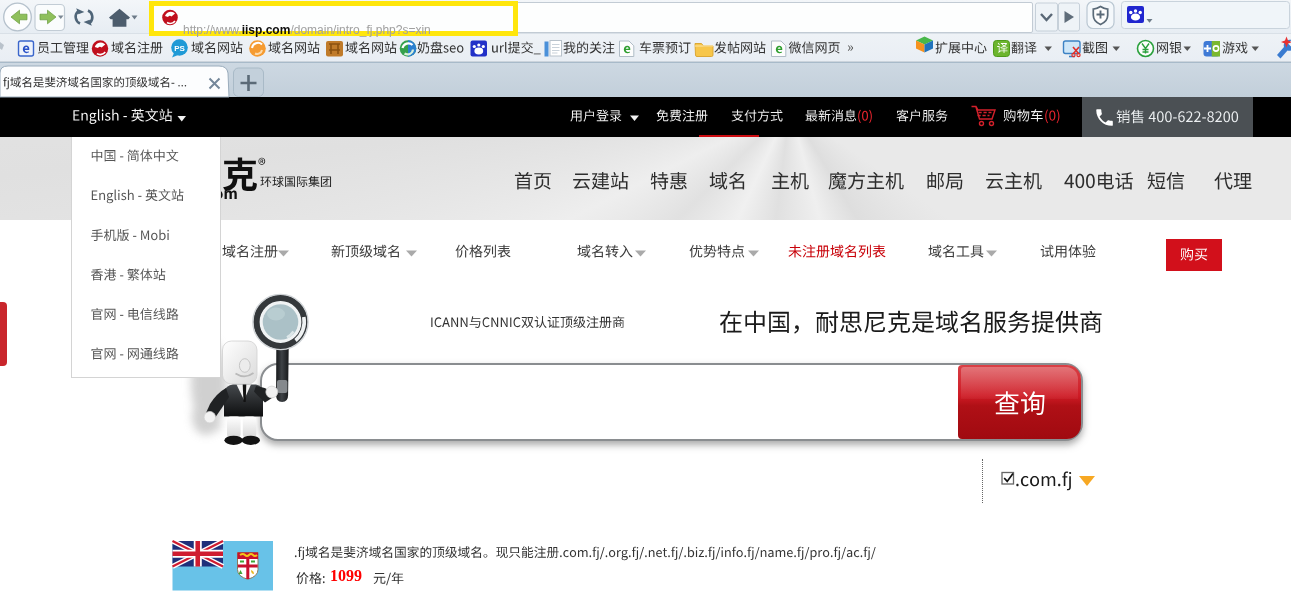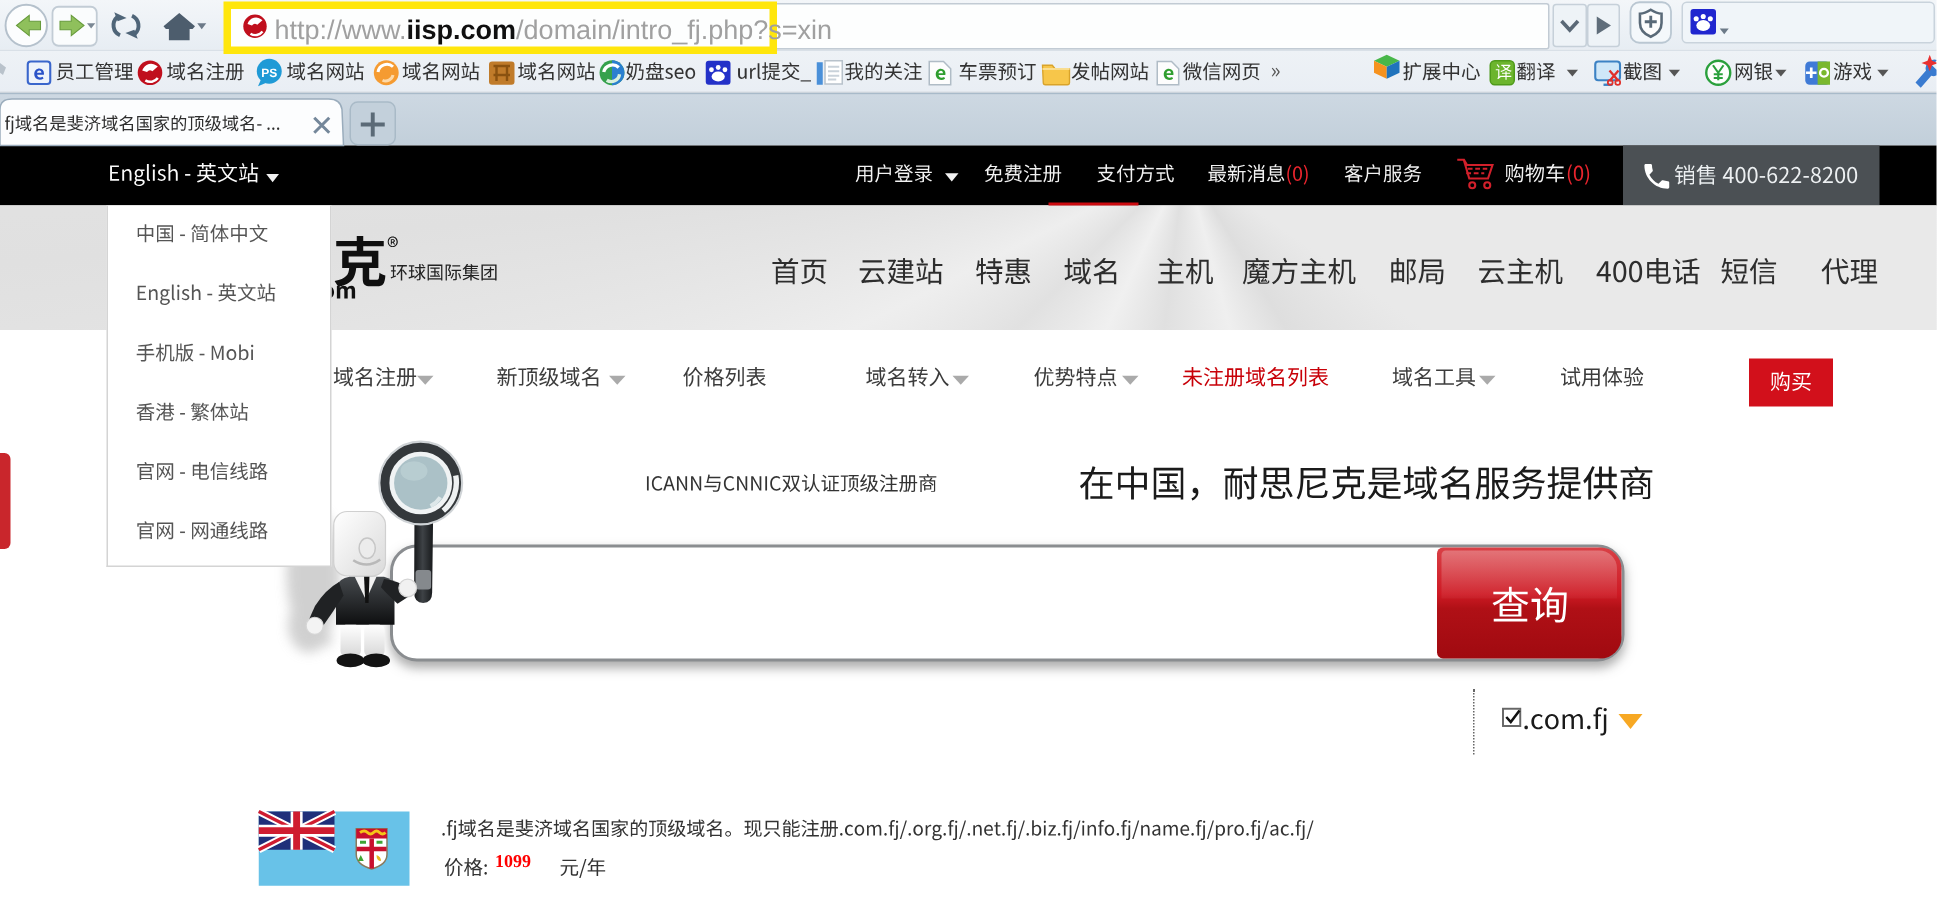--- a/index.html
+++ b/index.html
@@ -13,23 +13,23 @@
 #redline{left:699px;top:134.5px;width:60px;height:2.5px;background:#cc0b10;z-index:2}
 #band{left:0;top:137px;width:1291px;height:83px;background:#e9e9e9}
 #rays{left:0;top:137px;width:1291px;height:83px;background:conic-gradient(from 125deg at 790px -30px,#e9e9e9 0deg,#dedede 24deg,#efefef 40deg,#e0e0e0 62deg,#f0f0f0 80deg,#e1e1e1 100deg,#eeeeee 118deg,#e0e0e0 140deg,#e9e9e9 162deg,#e9e9e9 360deg)}
 #buybtn{left:1166px;top:239px;width:56px;height:32px;background:#d2101b}
 #redtab{left:0;top:302px;width:7px;height:64px;background:#c9262c;border-radius:0 4px 4px 0}
 #sbar{left:260px;top:363px;width:823px;height:78px;background:#fff;border:2px solid #8a8d90;border-radius:18px;box-shadow:0 4px 7px rgba(90,90,90,.5)}
 #sbtn{left:958px;top:365px;width:123px;height:74px;border-radius:4px 14px 14px 4px;background:linear-gradient(#d94046 0%,#ce1a24 42%,#b01016 55%,#a00a10 100%);z-index:2}
 #sbtn:after{content:"";position:absolute;left:3px;top:2px;right:3px;height:32px;border-radius:3px 12px 0 0;background:linear-gradient(rgba(255,255,255,.28),rgba(255,255,255,.04))}
 #dotline{left:982px;top:459px;width:1px;height:44px;border-left:1px dotted #666}
 #panel{left:71px;top:137px;width:150px;height:241px;background:#fff;border:1px solid #d4d4d4;border-top:none;z-index:8}
-#urltxt{left:183px;top:10px;z-index:4;font-size:18px;color:#a0a0a0;letter-spacing:0;white-space:pre}
+#urltxt{left:183px;top:23px;z-index:4;font-size:12px;color:#a0a0a0;letter-spacing:0;white-space:pre}
 #urltxt b{color:#0f0f0f;font-weight:bold}
-#p1099{left:330px;top:567px;font-family:"Liberation Serif",serif;font-weight:bold;font-size:12px;color:#f00}
+#p1099{left:330px;top:567px;font-family:"Liberation Serif",serif;font-weight:bold;font-size:16px;color:#f00}
 svg{position:absolute;left:0;top:0}
 </style></head>
 <body>
 <div class="ab" id="toolbar"></div>
 <div class="ab" id="bookbar"></div>
 <div class="ab" id="tabrow"></div>
 <div class="ab" id="addrfield"></div>
 <div class="ab" id="yellow"></div>
 <div class="ab" id="urltxt">http://www.<b>iisp.com</b>/domain/intro_fj.php?s=xin</div>
 <div class="ab" id="blackbar"></div>

